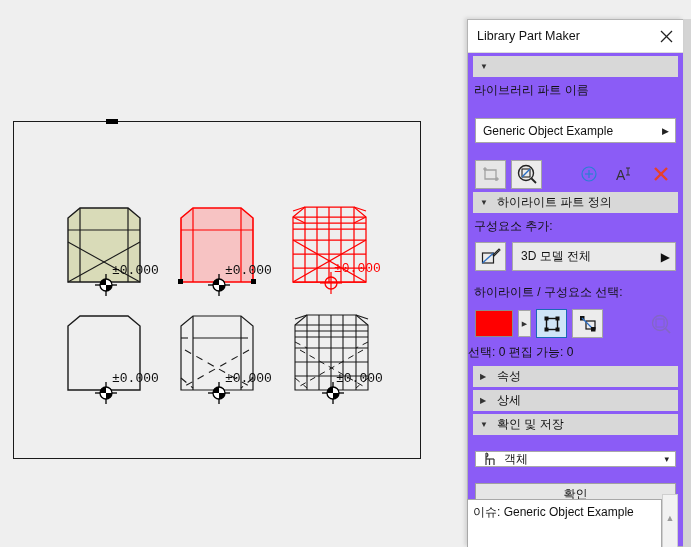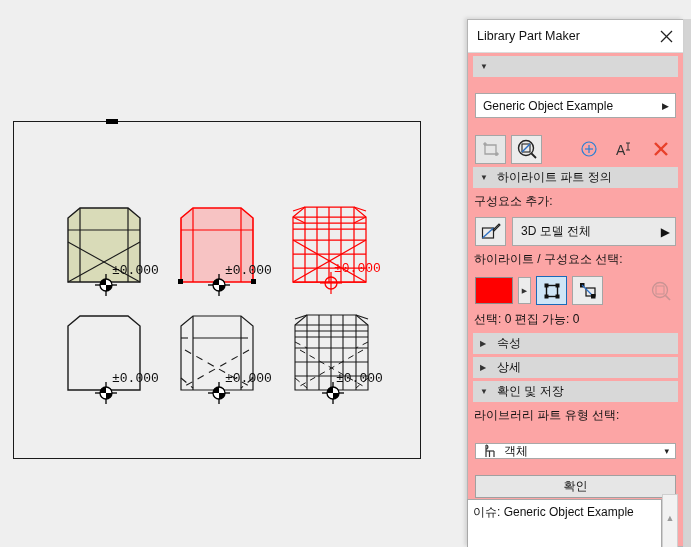--- a/index.html
+++ b/index.html
@@ -25,21 +25,21 @@
   .obj{position:absolute;}
   .obj svg{display:block;overflow:visible;}
   .elev-label{
     position:absolute;font-family:Liberation Mono, monospace;
     font-size:13px;color:#0d0d0d;white-space:nowrap;letter-spacing:0px;
   }
   .elev-label.red{color:#f00;}
   
   #panel{
     position:absolute;left:467px;top:19px;width:216px;height:528px;
-    background:#fca5a5;border:1px solid #b4b4b4;border-right:none;
+    background:#8b5cf6;border:1px solid #b4b4b4;border-right:none;
     box-shadow:-2px -1px 4px rgba(0,0,0,.13);
     box-sizing:border-box;
   }
   #panel-titlebar{
     height:32px;background:#fff;display:flex;align-items:center;
     padding:0 6px 0 9px;border-bottom:1px solid #dcdcdc;
   }
   #panel-title{font-size:12.5px;color:#111;flex:1;}
   #panel-close{
     width:22px;height:22px;display:flex;align-items:center;justify-content:center;
@@ -69,21 +69,21 @@
   }
   .tbtn{
     width:31px;height:29px;box-sizing:border-box;
     display:flex;align-items:center;justify-content:center;cursor:pointer;
   }
   .tbtn.framed{border:1px solid #a5a5a5;background:#e6e6e6;}
   .tbtn.framed2{border:1px solid #a5a5a5;background:#ececec;}
   .tbtn.flat{border:1px solid transparent;background:transparent;}
   .spacer{flex:1;}
   
-  #add-row{margin:4px 7px 0 7px;display:flex;align-items:center;gap:6px;}
+  #add-row{margin:4px 7px 8px 7px;display:flex;align-items:center;gap:6px;}
   #add-icon{
     width:31px;height:29px;border:1px solid #a5a5a5;background:#ececec;
     display:flex;align-items:center;justify-content:center;cursor:pointer;
     box-sizing:border-box;flex:none;
   }
   #add-combo{
     flex:1;height:29px;border:1px solid #a8a8a8;background:#eaeaea;
     display:flex;align-items:center;padding:0 5px 0 8px;font-size:12px;
     color:#111;cursor:pointer;box-sizing:border-box;
   }
@@ -97,21 +97,21 @@
     display:flex;align-items:center;justify-content:center;cursor:pointer;
     box-sizing:border-box;font-size:7px;color:#333;
   }
   .selbtn{
     width:31px;height:29px;box-sizing:border-box;cursor:pointer;
     display:flex;align-items:center;justify-content:center;
   }
   .selbtn.on{border:1px solid #1a69b8;background:#cfe5f7;}
   .selbtn.off{border:1px solid #a5a5a5;background:#ececec;}
   .selbtn.ghost{border:1px solid transparent;background:transparent;opacity:.38;}
-  #sel-status{font-size:12px;color:#111;padding:6px 0 2px 6px;}
+  #sel-status{font-size:12px;color:#111;padding:6px 0 2px 0;}
   
   #ok-button{
     margin:8px 7px 0 7px;height:23px;border:1px solid #a0a0a0;background:#e6e6e6;
     display:flex;align-items:center;justify-content:center;font-size:12px;
     color:#111;cursor:pointer;box-sizing:border-box;
   }
   #issue-box{
     margin:5px 0 0 0;position:absolute;left:467px;top:494px;
     width:195px;height:53px;background:#fff;border:1px solid #a8a8a8;
     border-bottom:none;box-sizing:border-box;font-size:12px;color:#111;
@@ -301,20 +301,21 @@
       <svg width="13" height="13" viewBox="0 0 13 13">
         <line x1="1" y1="1" x2="12" y2="12" stroke="#222" stroke-width="1.3"></line>
         <line x1="12" y1="1" x2="1" y2="12" stroke="#222" stroke-width="1.3"></line>
       </svg>
     </div>
   </div>
 
   <div class="section-head">
     <span class="tri">▼</span>
   </div>
+  <div class="field-label">라이브러리 파트 이름</div>
   <div class="combo">
     <span class="val">Generic Object Example</span>
     <span class="arr">▶</span>
   </div>
 
   <div id="tool-row">
     <div class="tbtn framed">
       <svg width="18" height="16" viewBox="0 0 18 16">
         <g stroke="#a3a3a3" stroke-width="1.3" fill="none">
           <path d="M3 2 V13 H16"></path>
@@ -421,21 +422,20 @@
   <div class="section-head">
     <span class="tri">▶</span>
     <span>상세</span>
   </div>
 
   <div class="section-head">
     <span class="tri">▼</span>
     <span>확인 및 저장</span>
   </div>
 
-  <div class="field-label">라이브러리 파트 유형 선택:</div>
   <div class="combo" style="height:16px;">
     <span style="margin-right:7px;display:flex;">
       <svg width="14" height="15" viewBox="0 0 14 15">
         <g stroke="#333" stroke-width="1.2" fill="none">
           <path d="M3 1 C5.5 1 5.5 5 3 5"></path>
           <line x1="3" y1="1" x2="3" y2="13"></line>
           <line x1="3" y1="7" x2="11" y2="7"></line>
           <line x1="11" y1="7" x2="11" y2="13"></line>
           <line x1="6.5" y1="7" x2="6.5" y2="13"></line>
         </g>

